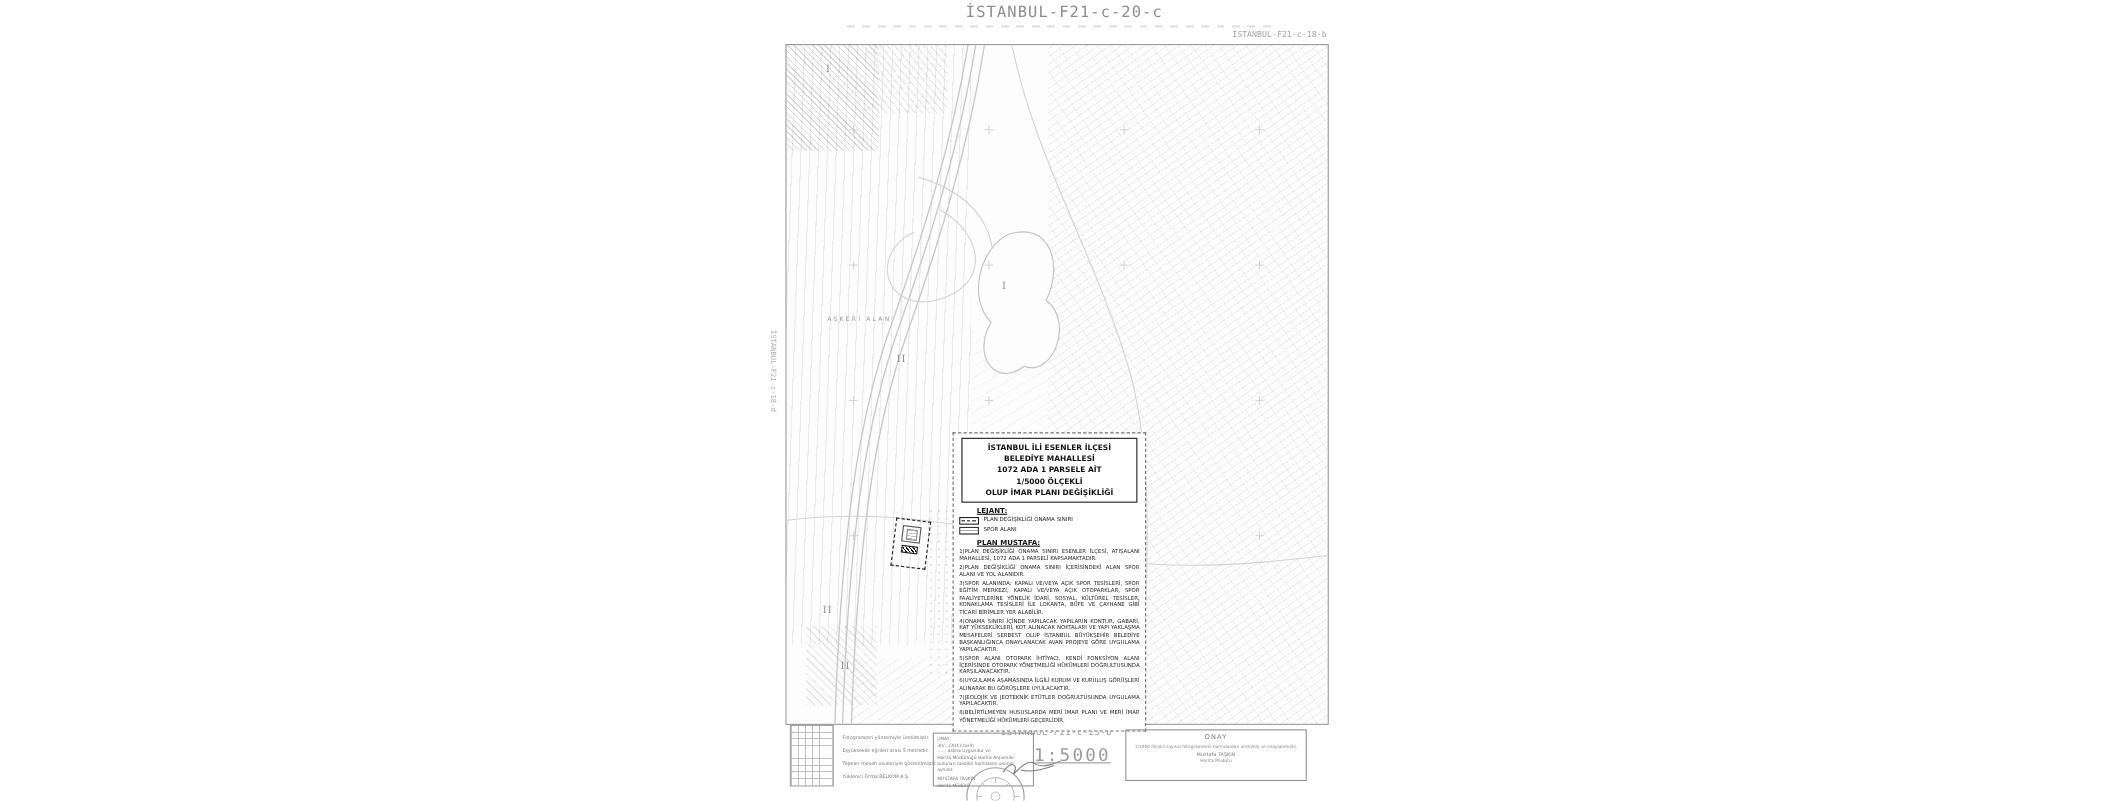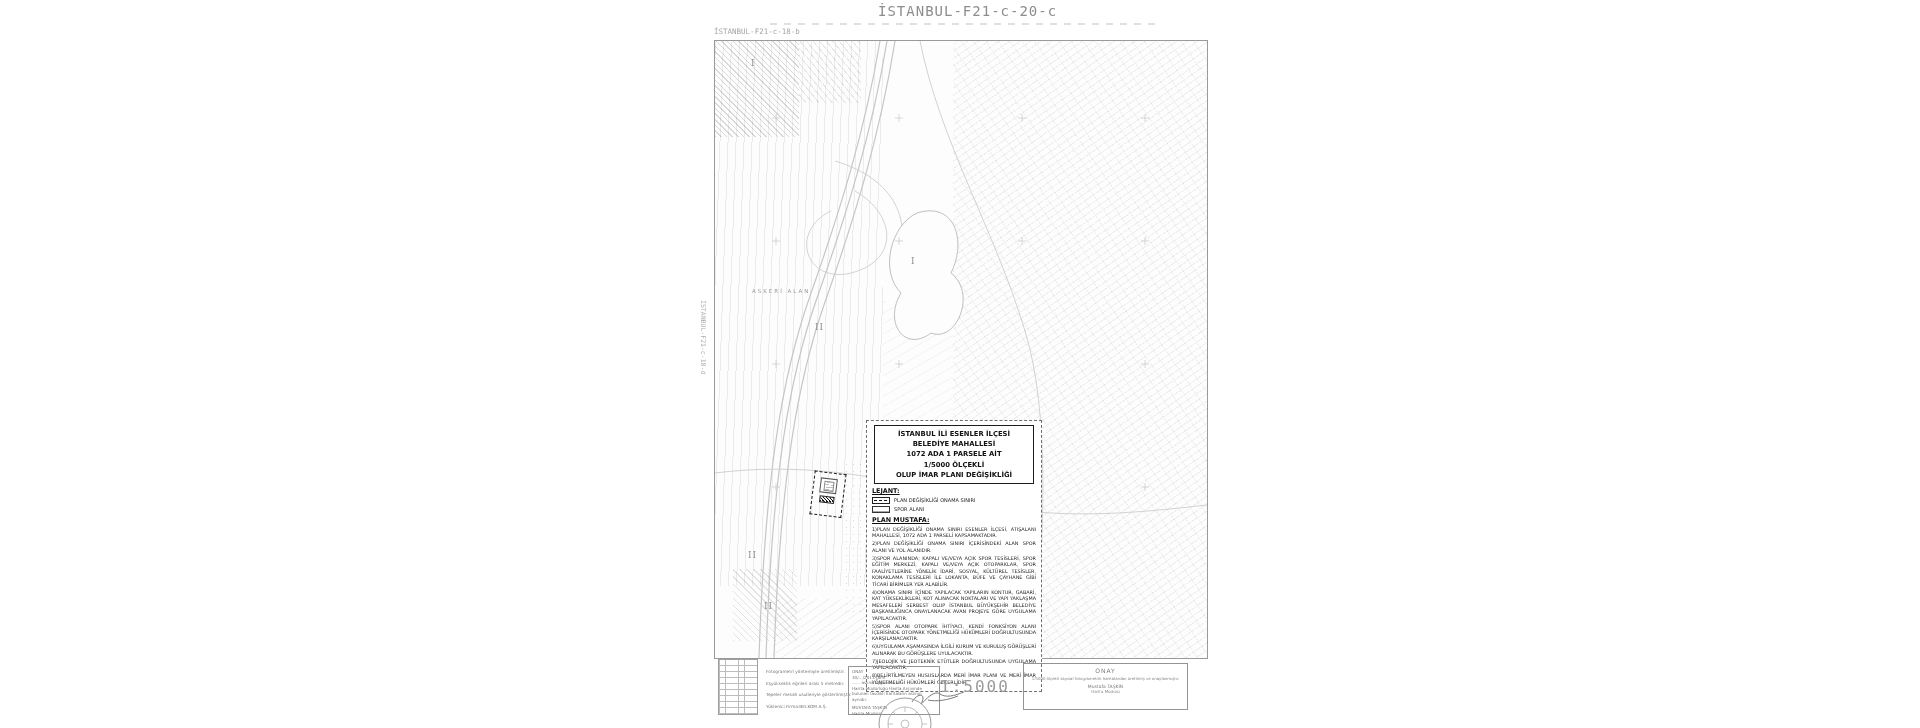--- a/index.html
+++ b/index.html
@@ -3,21 +3,21 @@
 <meta charset="utf-8">
 <style>
   html,body{margin:0;padding:0;width:1920px;height:728px;background:#ffffff;overflow:hidden;
     font-family:"DejaVu Sans","Liberation Sans",sans-serif;}
   .abs{position:absolute;}
   #page{position:relative;width:1920px;height:728px;background:#fff;}
 
   
   .sheet-title-large{left:878px;top:3px;font-family:"DejaVu Sans Mono","Liberation Mono",monospace;
     font-size:14px;letter-spacing:1px;color:#8d8d8d;}
-  .neighbor-top{left:714px;top:27px;width:492px;text-align:left;
+  .neighbor-top{left:714px;top:27px;width:492px;text-align:right;
     font-family:"DejaVu Sans Mono","Liberation Mono",monospace;font-size:7.5px;color:#a5a5a5;}
   .neighbor-bottom{left:910px;top:661px;font-family:"DejaVu Sans Mono","Liberation Mono",monospace;
     font-size:8px;color:#9b9b9b;letter-spacing:.5px;}
   .neighbor-left{left:699px;top:300px;height:120px;writing-mode:vertical-rl;
     font-family:"DejaVu Sans Mono","Liberation Mono",monospace;font-size:6.5px;color:#adadad;}
   .neighbor-right{left:1193px;top:320px;height:120px;writing-mode:vertical-rl;transform:rotate(180deg);
     font-family:"DejaVu Sans Mono","Liberation Mono",monospace;font-size:6.5px;color:#adadad;}
   .top-dash-strip{left:770px;top:23px;width:392px;height:2px;
     background:repeating-linear-gradient(90deg,#e0e0e0 0 7px,transparent 7px 14px);}
 
@@ -50,25 +50,25 @@
   
   .change-marker{left:806px;top:468px;width:40px;height:52px;transform:rotate(7deg);}
   .change-border{position:absolute;left:6px;top:4px;width:30px;height:42px;border:1.5px dashed #1b1b1b;}
   .change-symbol{position:absolute;left:13px;top:10px;width:15px;height:13px;border:1px solid #555;background:#fff;}
   .change-symbol-inner{position:absolute;left:3px;top:2px;width:8px;height:8px;border:.8px solid #888;
     background:repeating-linear-gradient(0deg,rgba(0,0,0,.25) 0 .8px,transparent .8px 2.5px);}
   .change-bar{position:absolute;left:14px;top:28px;width:13px;height:5px;
     background:repeating-linear-gradient(45deg,#111 0 1px,#f2f2f2 1px 2.4px);border:.6px solid #222;}
 
   
-  .panel{left:866px;top:420px;width:176px;min-height:246px;background:#ffffff;
+  .panel{left:866px;top:393px;width:176px;min-height:246px;background:#ffffff;
     border:1px dashed #6e6e6e;box-sizing:border-box;padding:3px 5px 4px 5px;color:#1c1c1c;}
   .panel-title-box{border:1.2px solid #1c1c1c;padding:3px 2px;margin:1px 2px 3px 2px;text-align:center;}
   .panel-title-box div{font-size:6.8px;font-weight:bold;line-height:1.5;color:#111;}
-  .lejant-heading,.notes-heading{font-size:6.4px;font-weight:bold;text-decoration:underline;margin:3px 0 2px 0;color:#111;}
+  .lejant-heading,.notes-heading{font-size:6.4px;font-weight:bold;text-decoration:underline;margin:3px 0 2px 16px;color:#111;}
   .legend-row{display:flex;align-items:center;margin:2px 0;}
   .legend-sym{width:18px;height:7px;margin-right:4px;flex:0 0 auto;box-sizing:border-box;}
   .legend-sym-onama{border:1px solid #222;position:relative;background:#fff;}
   .legend-sym-onama::after{content:"";position:absolute;left:1px;top:2px;width:14px;height:1px;
     background:repeating-linear-gradient(90deg,#111 0 3px,transparent 3px 5px);}
   .legend-sym-spor{border:1px solid #333;
     background:repeating-linear-gradient(0deg,rgba(0,0,0,.35) 0 .8px,transparent .8px 2.6px);}
   .legend-label{font-size:5px;color:#222;}
   .note-item{font-size:4.9px;line-height:1.32;text-align:justify;color:#1f1f1f;margin-bottom:1.5px;}
 
@@ -76,21 +76,21 @@
   .grid-table{left:718px;top:659px;width:38px;height:54px;border:1px solid #9f9f9f;
     background-image:repeating-linear-gradient(0deg,#bdbdbd 0 .8px,transparent .8px 6px),
                      repeating-linear-gradient(90deg,#bdbdbd 0 .8px,transparent .8px 6.3px);}
   .prod-notes{left:766px;top:669px;width:78px;}
   .prod-notes div{font-size:4.3px;color:#777;margin-bottom:6.5px;white-space:nowrap;}
   .onay-left{left:848px;top:666px;width:92px;height:49px;border:1px solid #949494;box-sizing:border-box;
     padding:2px 3px;}
   .onay-left div{font-size:4.1px;color:#767676;line-height:1.35;white-space:nowrap;overflow:hidden;}
   .onay-left .sig-name{margin-top:3px;}
   .scale-label{left:940px;top:677px;font-family:"DejaVu Sans Mono","Liberation Mono",monospace;
-    font-size:16px;letter-spacing:2px;color:#9a9a9a;}
+    font-size:16px;letter-spacing:2px;color:#9a9a9a;text-decoration:underline;}
   .onay-right{left:1023px;top:663px;width:165px;height:47px;border:1px solid #949494;box-sizing:border-box;
     padding:3px 4px;text-align:center;}
   .onay-right .or-head{font-size:6px;color:#7a7a7a;letter-spacing:1px;margin-bottom:2px;}
   .onay-right .or-line{font-size:3.9px;color:#868686;margin-bottom:3px;}
   .onay-right .or-name{font-size:4.5px;color:#7a7a7a;}
   .onay-right .or-title{font-size:4px;color:#8a8a8a;}
   .stamp-clip{left:868px;top:694px;width:80px;height:34px;overflow:hidden;}
 </style>
 </head>
 <body>

